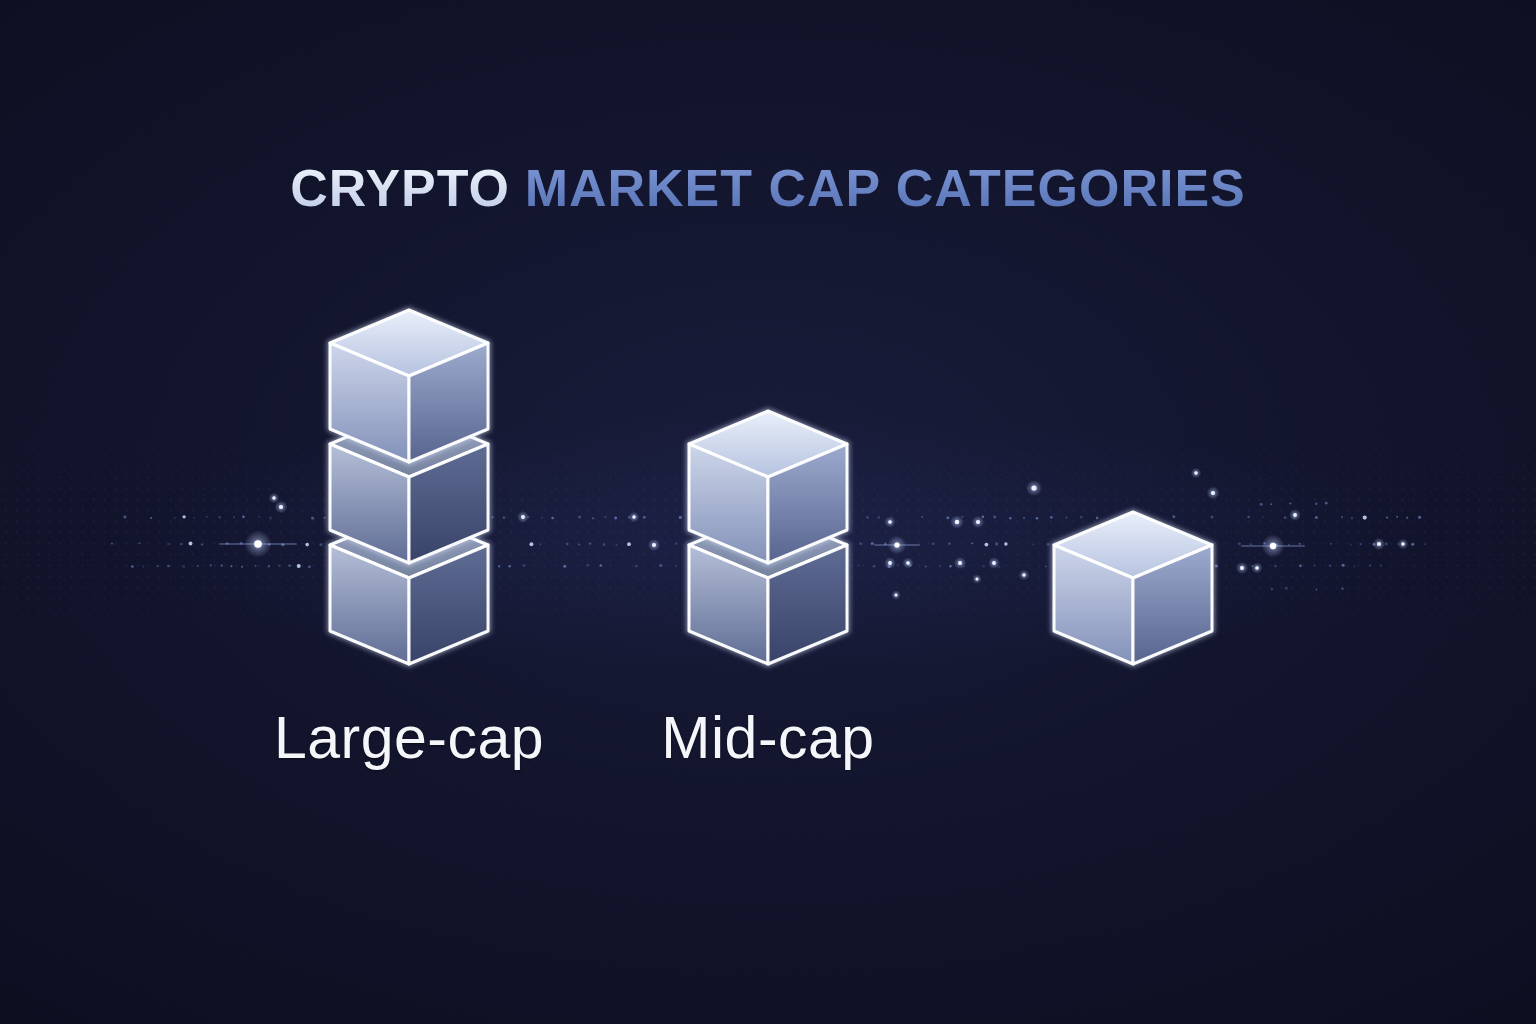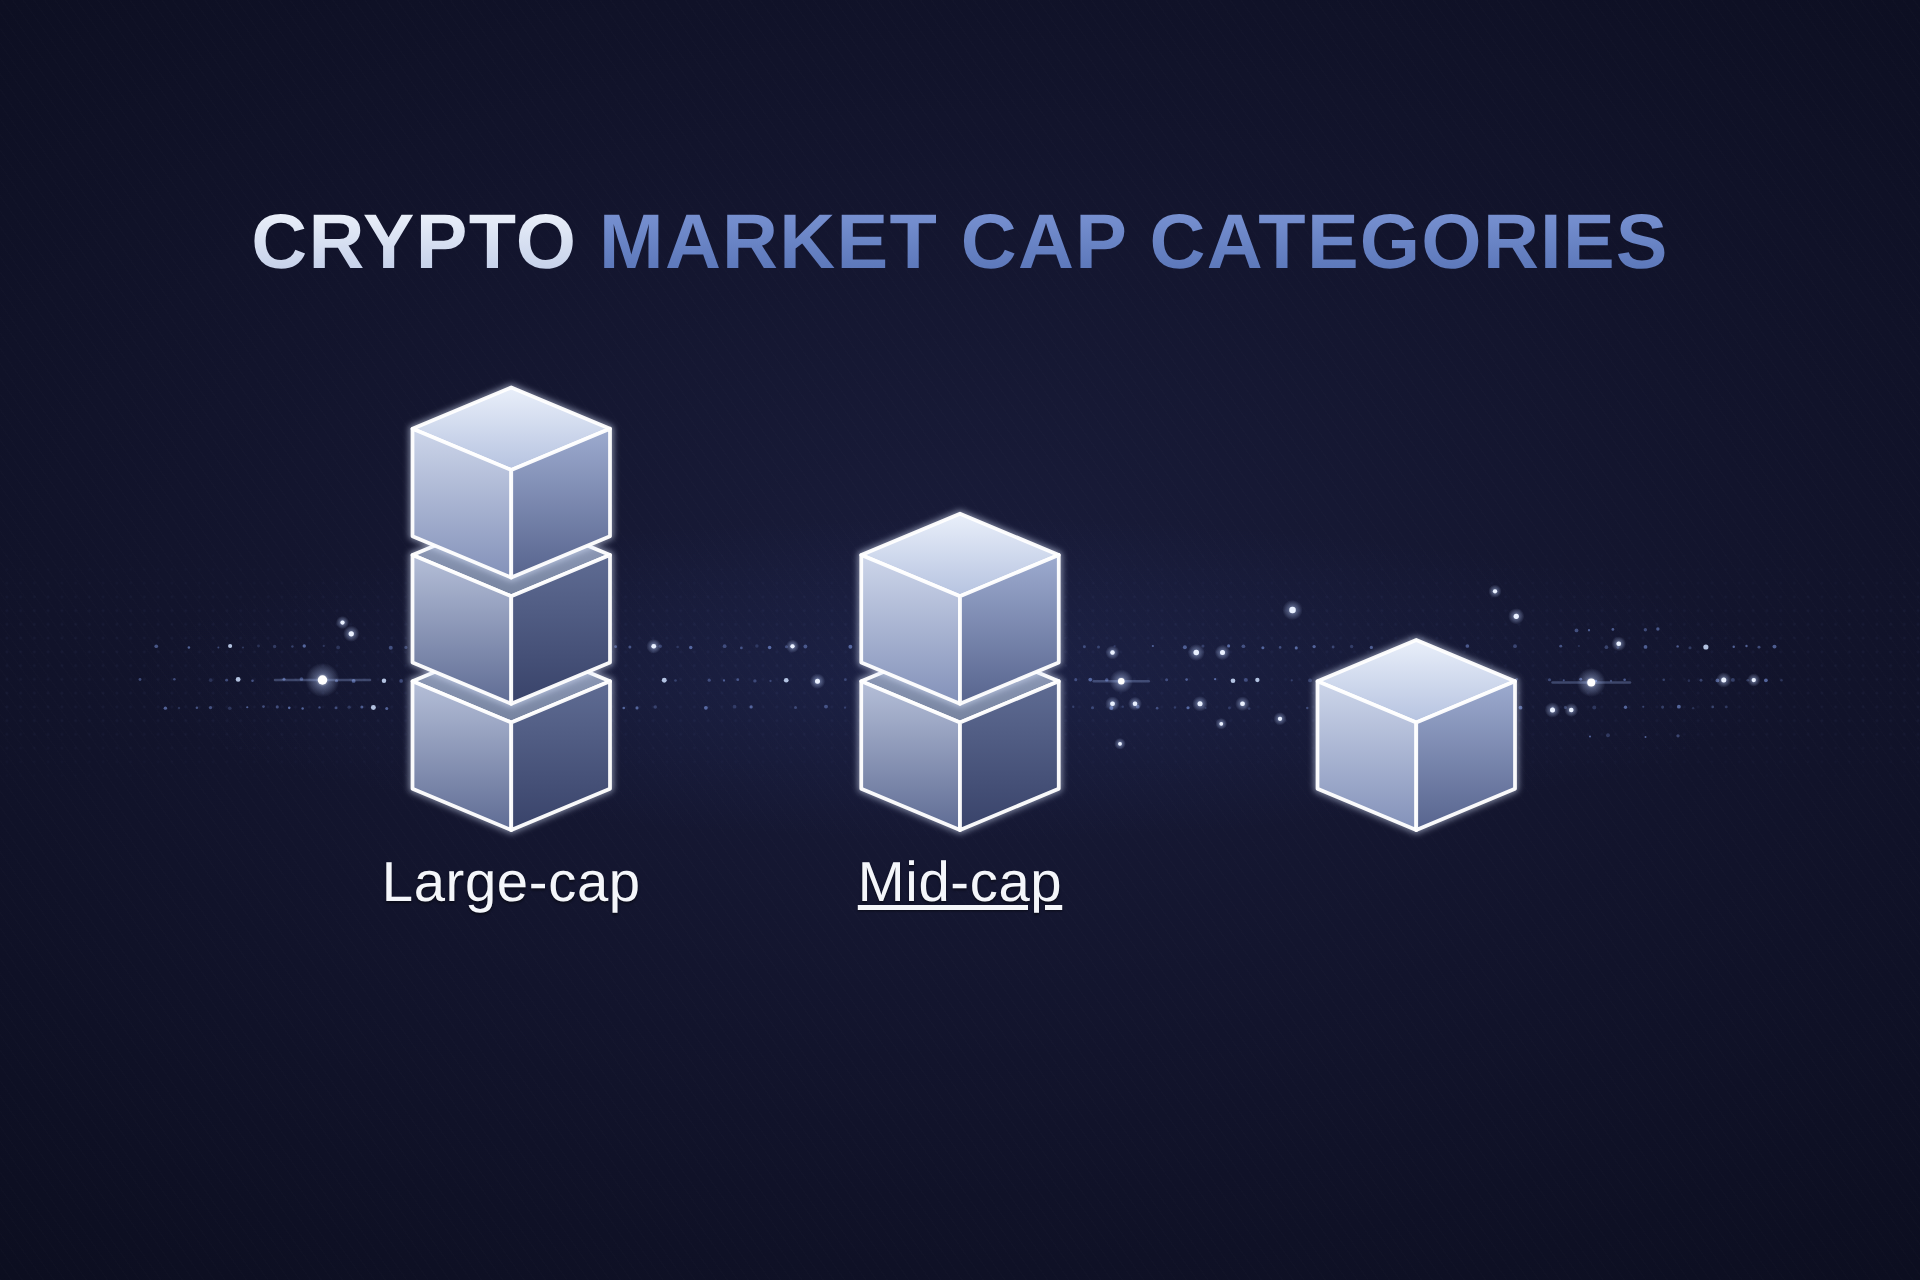--- a/index.html
+++ b/index.html
@@ -25,36 +25,36 @@
     background-image:radial-gradient(circle, rgba(130,152,222,0.12) 1px, rgba(0,0,0,0) 1.4px);
     background-size:11px 11px;
     -webkit-mask-image:linear-gradient(180deg, transparent 0%, #000 30%, #000 70%, transparent 100%);
     mask-image:linear-gradient(180deg, transparent 0%, #000 30%, #000 70%, transparent 100%);
     opacity:.45;
   }
   .layer{position:absolute;inset:0;}
   .title{
     position:absolute;top:160px;left:0;width:100%;
     margin:0;text-align:center;
-    font-size:62px;font-weight:700;letter-spacing:1px;line-height:1.1;
+    font-size:52px;font-weight:700;letter-spacing:1px;line-height:1.1;
     white-space:nowrap;
   }
   .title-primary{
     background:linear-gradient(180deg, var(--c-title-primary-top,#f3f7fd), var(--c-title-primary-bottom,#bcc9e6));
     -webkit-background-clip:text;background-clip:text;color:transparent;
   }
   .title-accent{
     margin-left:.28em;
     background:linear-gradient(180deg, var(--c-title-accent-top,#7e97d6), var(--c-title-accent-bottom,#5571b4));
     -webkit-background-clip:text;background-clip:text;color:transparent;
   }
   .cat-label{
-    position:absolute;top:680px;
+    position:absolute;top:704px;
     transform:translateX(-50%);
-    font-size:45px;font-weight:500;letter-spacing:.5px;
+    font-size:59px;font-weight:500;letter-spacing:.5px;
     color:var(--c-label-text,#f4f6fa);
     text-shadow:0 1px 2px rgba(0,0,0,.45);
     white-space:nowrap;
   }
 </style>
 </head>
 <body>
 
 <div class="canvas">
   <div class="texture"></div>
@@ -457,15 +457,15 @@
             <polygon points="1133,578 1212,545 1212,631 1133,664" fill="url(#grad-bright-right)"></polygon>
           </g>
         </g>
       </g>
     </svg>
 
   <h1 class="title"><span class="title-primary">CRYPTO</span><span class="title-accent">MARKET CAP CATEGORIES</span></h1>
 
   <div id="labels" class="layer">
       <div class="cat-label" style="left: 409px;">Large-cap</div>
-      <div class="cat-label" style="left: 768px; text-decoration: underline;">Mid-cap</div>
+      <div class="cat-label" style="left: 768px;">Mid-cap</div>
     </div>
 </div>
 
 </body></html>

